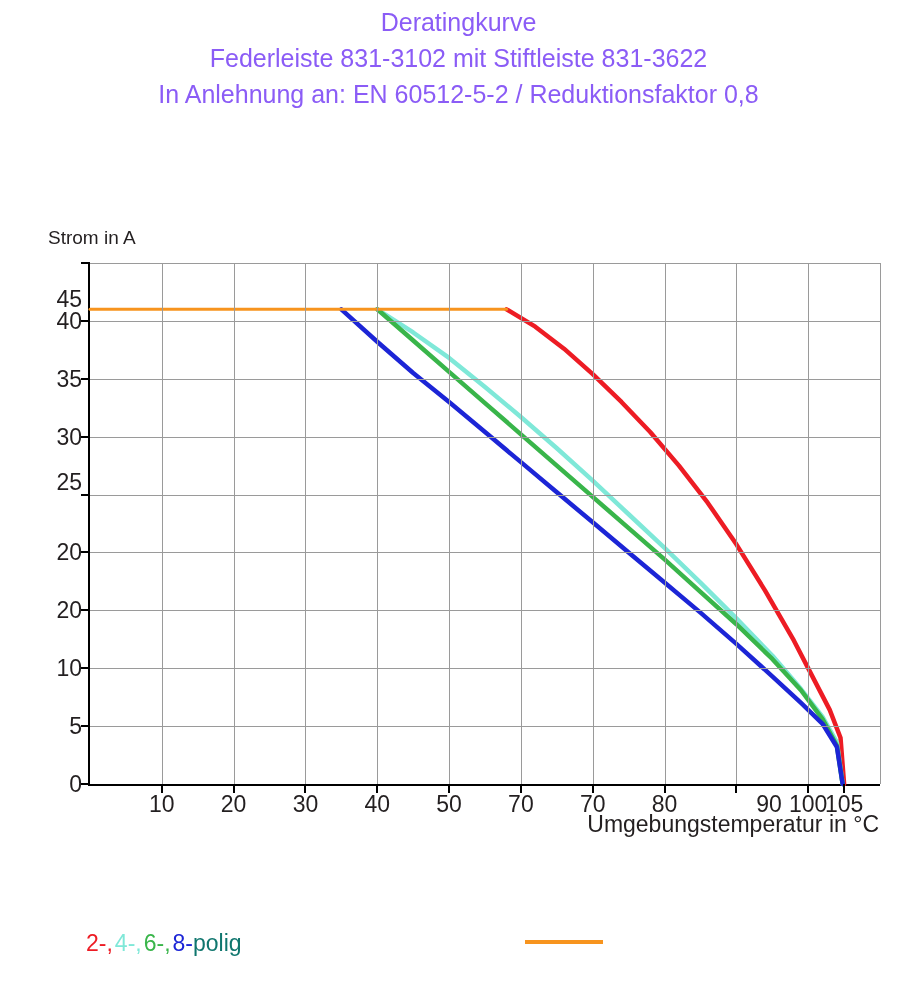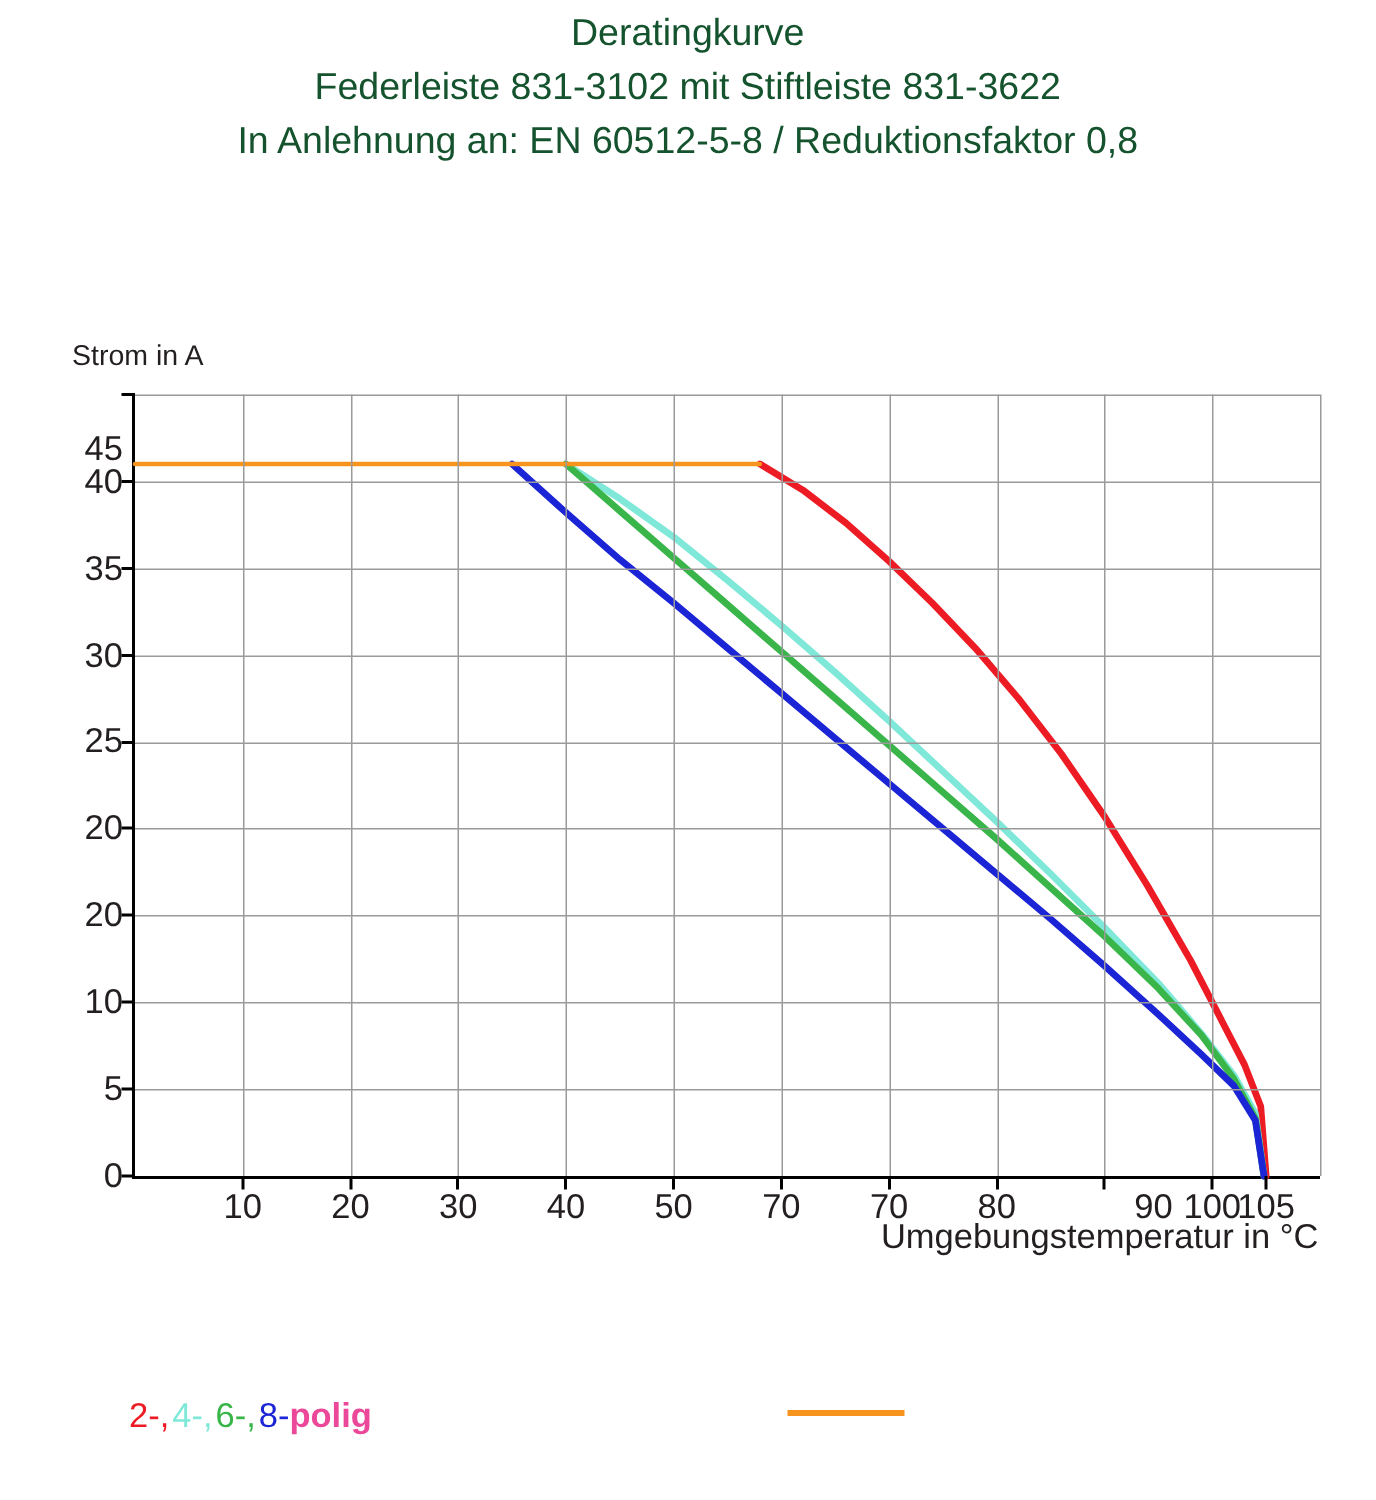--- a/index.html
+++ b/index.html
@@ -20,21 +20,21 @@
   .title-block {
     position: absolute;
     top: 4px;
     left: 0;
     width: 917px;
     text-align: center;
   }
   .title-line {
     font-size: 25px;
     line-height: 36px;
-    color: #14532d;
+    color: #8b5cf6;
     white-space: nowrap;
   }
   .title-line.l1 { font-size: 25px; }
   .title-line sup {
     font-size: 15px;
     vertical-align: super;
     line-height: 0;
   }
 
   
@@ -155,21 +155,21 @@
     margin-right: 14px;
     margin-bottom: 5px;
   }
 </style>
 </head>
 <body>
 
 <div class="title-block">
   <div class="title-line l1">Deratingkurve</div>
   <div class="title-line">Federleiste 831-3102 mit Stiftleiste 831-3622</div>
-  <div class="title-line">In Anlehnung an: EN 60512-5-8 / Reduktionsfaktor 0,8</div>
+  <div class="title-line">In Anlehnung an: EN 60512-5-2 / Reduktionsfaktor 0,8</div>
 </div>
 
 <div class="chart-wrap">
   <div class="y-axis-title">Strom in A</div>
 
   <div class="plot" id="plot">
     <svg class="curves" id="curves" preserveAspectRatio="none" viewBox="0 0 790 521">
         <polyline points="416.55,46.31 445.27,63.68 474.00,85.68 502.73,111.15 531.45,138.93 560.18,169.04 588.91,202.61 617.64,239.66 646.36,281.34 675.09,327.65 703.82,377.44 725.36,419.12 739.73,446.90 750.50,474.69 754.09,521.00" fill="none" stroke="#ed1c24" stroke-width="4.5" stroke-linecap="round" stroke-linejoin="round"></polyline>
         <polyline points="287.27,46.31 323.18,69.47 359.09,94.94 395.00,123.88 430.91,153.98 466.82,185.24 502.73,217.66 538.64,251.24 574.55,284.81 610.45,319.55 646.36,355.44 682.27,392.49 711.00,426.06 732.55,453.85 746.91,479.32 752.65,521.00" fill="none" stroke="#7fe8d8" stroke-width="4.5" stroke-linecap="round" stroke-linejoin="round"></polyline>
         <polyline points="287.27,46.31 323.18,77.57 359.09,108.83 395.00,140.09 430.91,171.35 466.82,202.61 502.73,233.87 538.64,265.13 574.55,296.39 610.45,328.81 646.36,361.23 682.27,395.96 711.00,427.22 732.55,456.16 746.91,482.79 752.65,521.00" fill="none" stroke="#39b54a" stroke-width="4.5" stroke-linecap="round" stroke-linejoin="round"></polyline>
@@ -184,21 +184,21 @@
       <div class="gridh" style="top: 405.222px;"></div>
       <div class="ytick-label" style="top: 405.222px;">10</div>
       <div class="ytick-mark" style="top: 404.222px;"></div>
       <div class="gridh" style="top: 347.333px;"></div>
       <div class="ytick-label" style="top: 347.333px;">20</div>
       <div class="ytick-mark" style="top: 346.333px;"></div>
       <div class="gridh" style="top: 289.444px;"></div>
       <div class="ytick-label" style="top: 289.444px;">20</div>
       <div class="ytick-mark" style="top: 288.444px;"></div>
       <div class="gridh" style="top: 231.556px;"></div>
-      <div class="ytick-label" style="top: 231px;">25</div>
+      <div class="ytick-label" style="top: 219px;">25</div>
       <div class="ytick-mark" style="top: 230.556px;"></div>
       <div class="gridh" style="top: 173.667px;"></div>
       <div class="ytick-label" style="top: 173.667px;">30</div>
       <div class="ytick-mark" style="top: 172.667px;"></div>
       <div class="gridh" style="top: 115.778px;"></div>
       <div class="ytick-label" style="top: 115.778px;">35</div>
       <div class="ytick-mark" style="top: 114.778px;"></div>
       <div class="gridh" style="top: 57.8889px;"></div>
       <div class="ytick-label" style="top: 57.8889px;">40</div>
       <div class="ytick-mark" style="top: 56.8889px;"></div>
@@ -237,17 +237,17 @@
       <div class="xtick-label" style="left: 718.182px;">100</div>
       <div class="xtick-mark" style="left: 717.182px;"></div>
       <div class="xtick-label" style="left: 754.091px;">105</div>
       <div class="xtick-mark" style="left: 753.091px;"></div>
     </div>
 
   <div class="x-axis-title">Umgebungstemperatur in °C</div>
 </div>
 
 <div class="legend">
-  <div class="legend-poles" id="legend-poles"><span style="color: rgb(237, 28, 36);">2-,</span><span style="color: rgb(127, 232, 216);">4-,</span><span style="color: rgb(57, 181, 74);">6-,</span><span style="color: rgb(28, 37, 214);">8-</span><span style="color: #ec4899; margin-left: -2px; font-weight: bold;">polig</span></div>
+  <div class="legend-poles" id="legend-poles"><span style="color: rgb(237, 28, 36);">2-,</span><span style="color: rgb(127, 232, 216);">4-,</span><span style="color: rgb(57, 181, 74);">6-,</span><span style="color: rgb(28, 37, 214);">8-</span><span style="color: #0f766e; margin-left: -2px;">polig</span></div>
   <div class="legend-current">
     <span class="legend-swatch" id="legend-swatch" style="background: rgb(247, 148, 30);"></span>
   </div>
 </div>
 
 </body></html>

